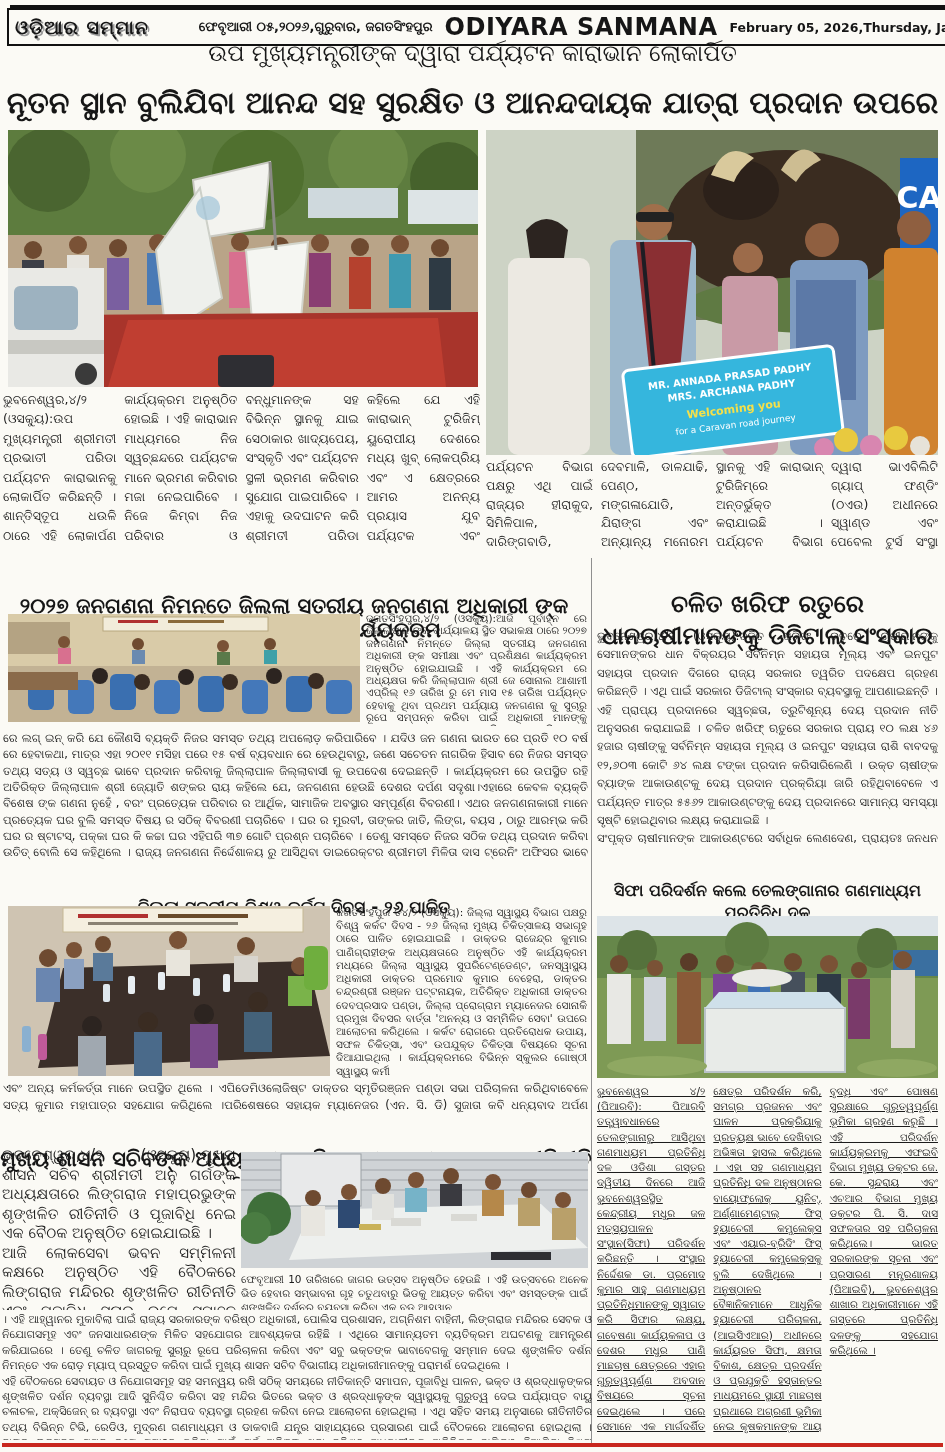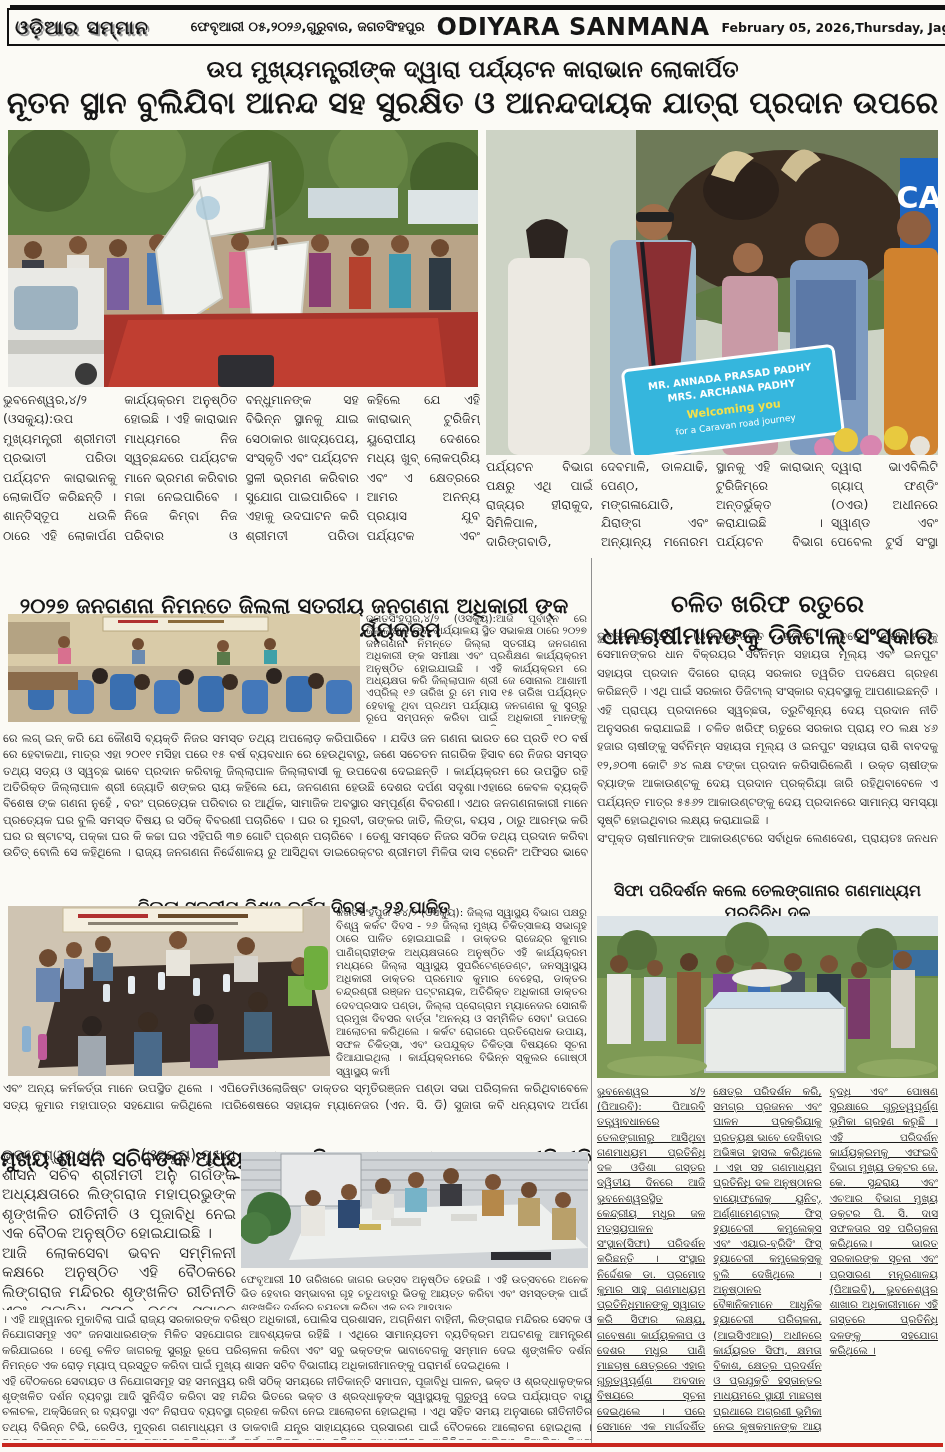--- a/index.html
+++ b/index.html
@@ -2,25 +2,25 @@
 <html><head>
 <meta charset="utf-8">
 <style>
   html,body{margin:0;padding:0;background:#e8e6e0;}
   .page{position:relative;width:945px;height:1452px;background:#fbfaf5;color:#161616;
         font-family:"DejaVu Sans","Liberation Sans",sans-serif;overflow:hidden;padding-left:15px;}
   
   .masthead{position:absolute;left:7px;top:8px;width:927px;height:34px;border:2px solid #111;
             box-shadow:0 -6px 0 -3px #111, 0 6px 0 -3px #fbfaf5;display:flex;align-items:center;gap:12px;padding:0 6px;}
   .mast-logo{font-weight:800;font-size:19px;letter-spacing:1px;text-shadow:2px 2px 0 #9a9a9a;white-space:nowrap;}
-  .mast-odate{font-size:13px;font-weight:700;white-space:nowrap;margin-left:30px;}
+  .mast-odate{font-size:13px;font-weight:700;white-space:nowrap;margin-left:38px;}
   .mast-title{flex:1;text-align:center;font-size:24px;font-weight:700;letter-spacing:0.5px;white-space:nowrap;}
   .mast-edate{font-size:12.5px;font-weight:700;white-space:nowrap;margin-right:26px;}
   
-  .kicker{position:absolute;left:0;top:56px;width:945px;text-align:center;font-size:23px;font-weight:700;height:28px;overflow:hidden;}
+  .kicker{position:absolute;left:0;top:40px;width:945px;text-align:center;font-size:23px;font-weight:400;height:28px;overflow:hidden;}
   .headline1{position:absolute;left:0;top:85px;width:945px;text-align:center;font-size:30px;font-weight:800;height:40px;overflow:hidden;}
   .h2{position:absolute;text-align:center;font-weight:800;overflow:hidden;margin-top:33px;}
   
   .jtext{position:absolute;text-align:justify;overflow:hidden;color:#1c1c1c;}
   .pre{white-space:pre-line;}
   .cols4{column-count:4;column-gap:8px;column-fill:auto;}
   .cols3{column-count:3;column-gap:8px;column-fill:auto;text-decoration:underline;}
   .photo{position:absolute;overflow:hidden;background:#ec4899;}
   .photo svg{display:block;width:100%;height:100%;}
   .vrule{position:absolute;left:591px;top:558px;width:1px;height:888px;background:#8f8f8f;}

